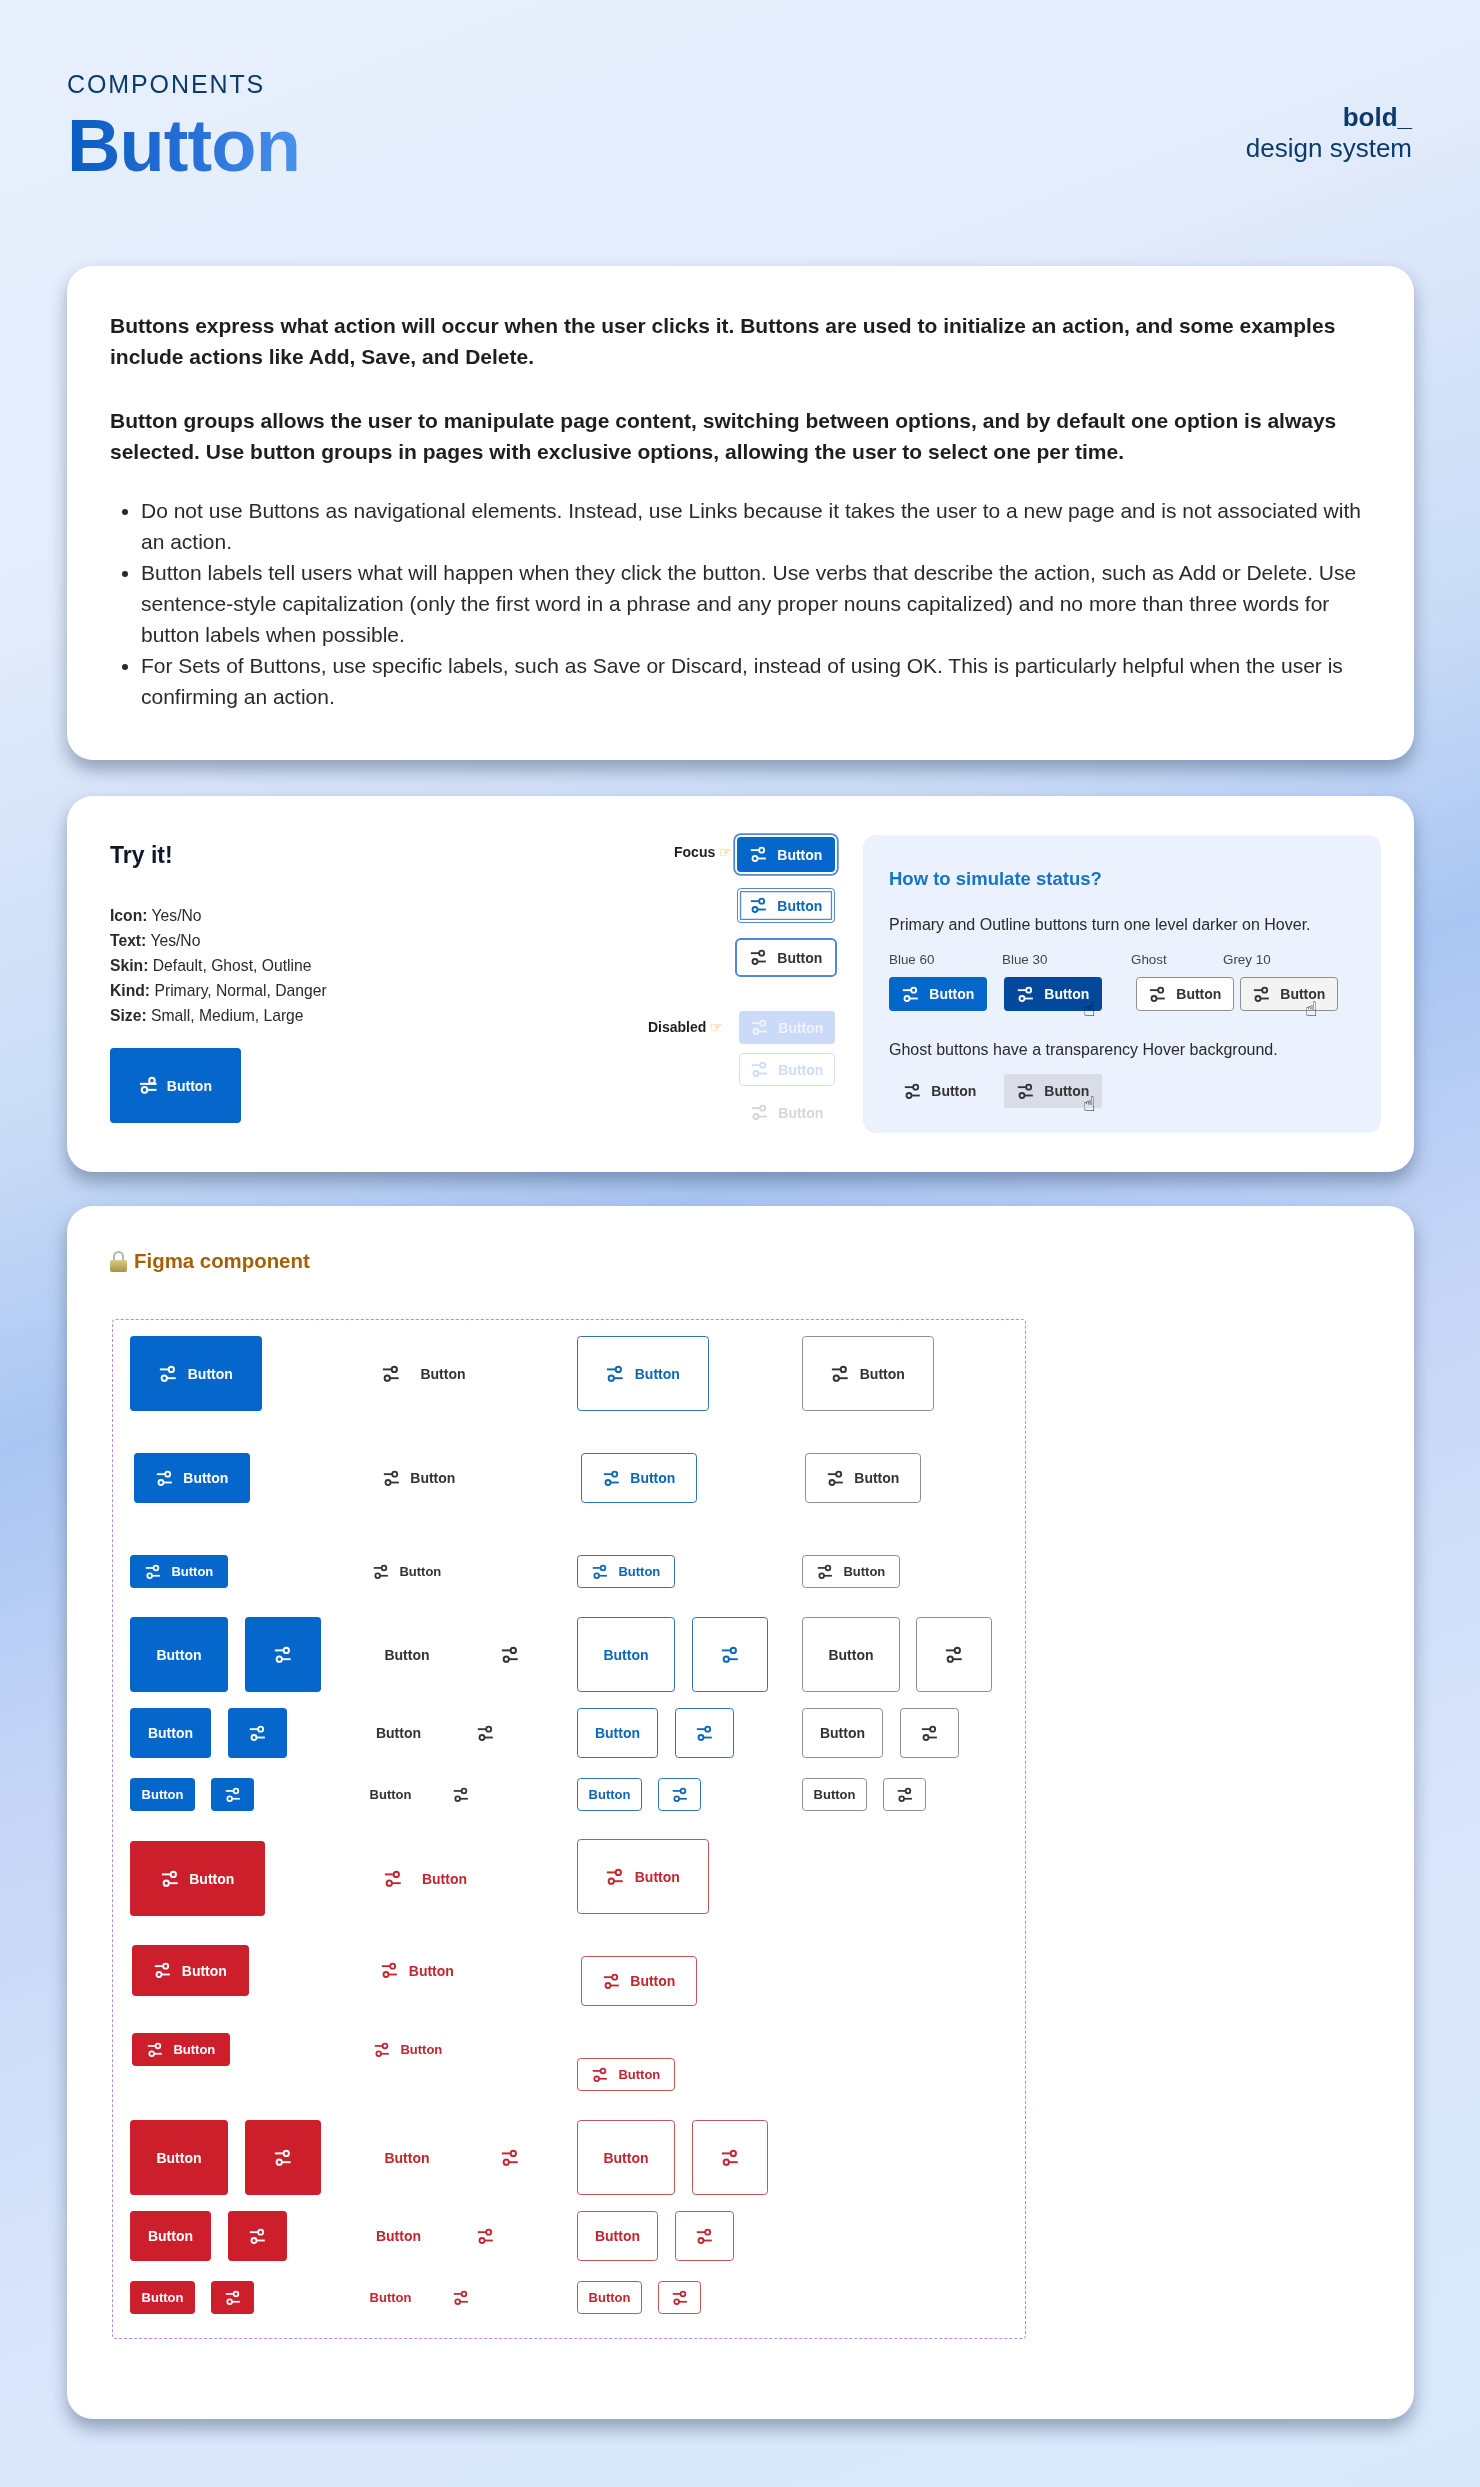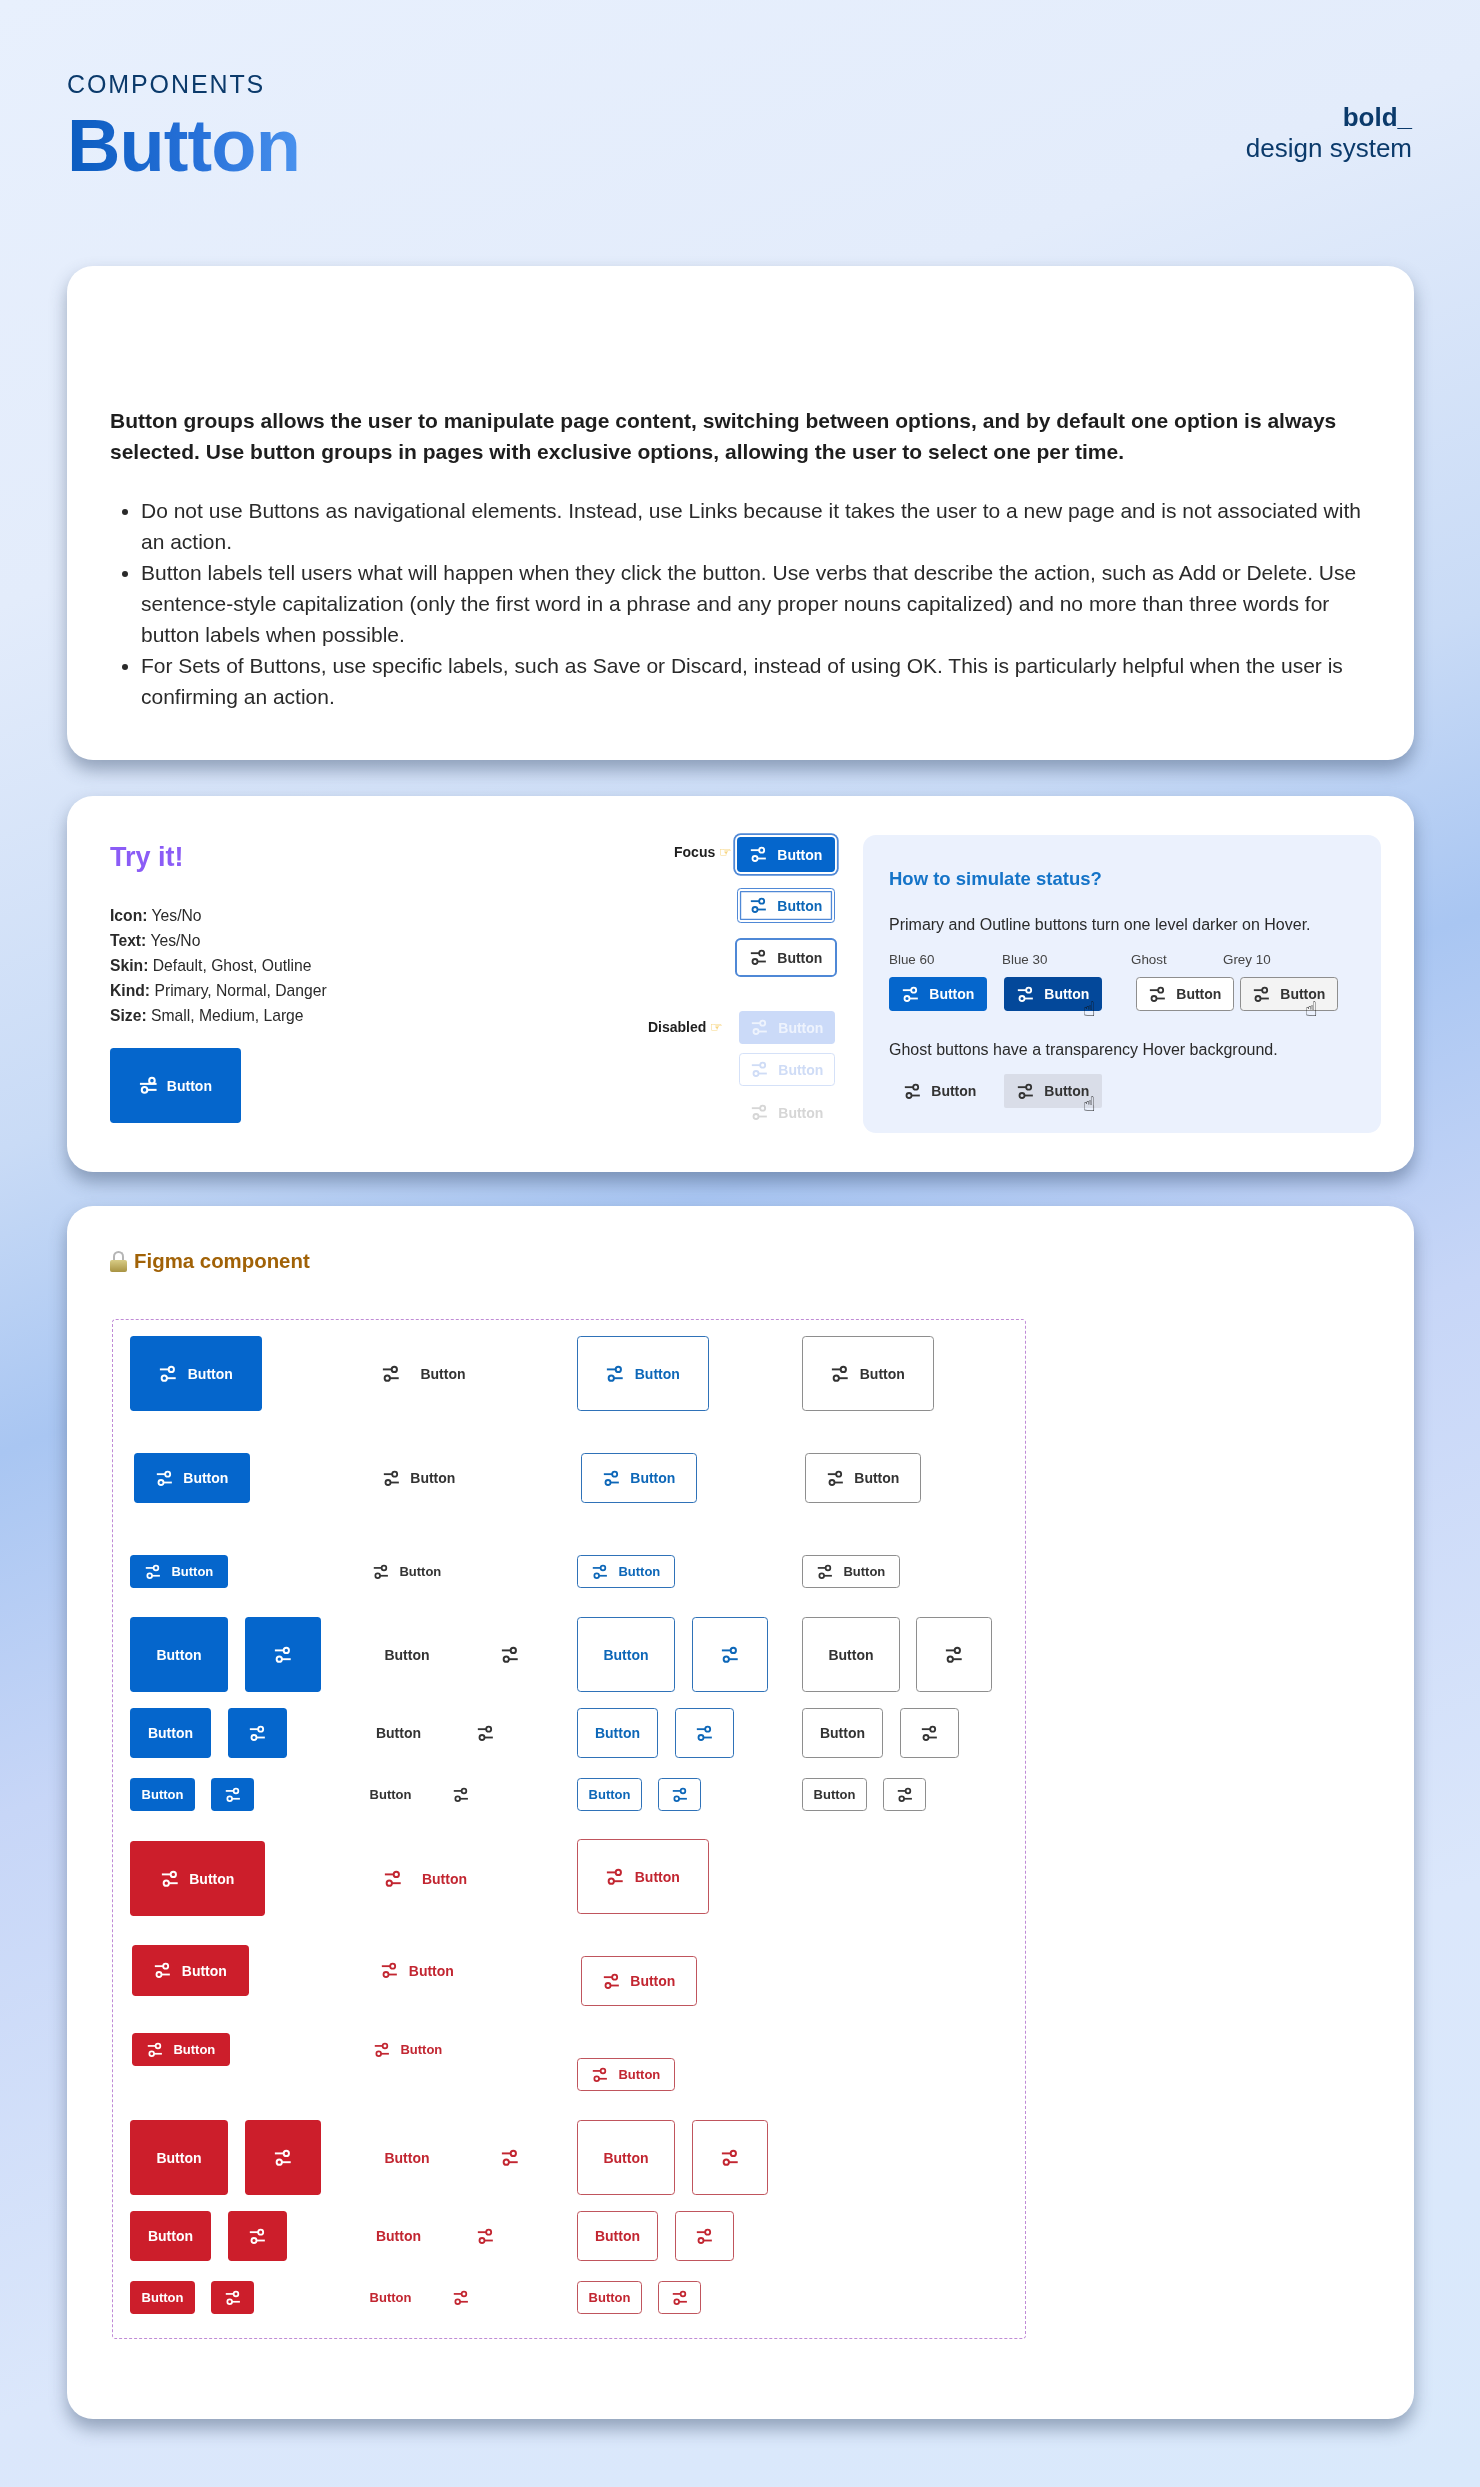--- a/index.html
+++ b/index.html
@@ -23,21 +23,21 @@
   .card { position: absolute; left: 67px; width: 1347px; background: #fff; border-radius: 26px;
           box-shadow: 0 9.3px 16.7px rgba(60,80,110,0.45); }
   .card1 { top: 266px; height: 494px; }
   .card2 { top: 796px; height: 376px; }
   .card3 { top: 1206px; height: 1213px; }
 
   .intro p { position: absolute; left: 43px; width: 1249px; font-size: 21px; font-weight: 700; line-height: 31px; color: #1e1e1e; }
   .intro ul { position: absolute; left: 74px; top: 229px; width: 1240px; font-size: 21px; line-height: 31px; color: #2a2a2a; }
   .intro li { margin-left: 0; padding-left: 0; }
 
-  .tryit-title { left: 43px; top: 46px; font-size: 27px; font-weight: 700; color: #8b5cf6; }
+  .tryit-title { left: 43px; top: 46px; font-size: 23px; font-weight: 700; color: #0f172a; }
   .props { left: 43px; top: 107px; font-size: 15.7px; line-height: 25px; color: #2a2a2a; }
   .props b { font-weight: 700; }
 
   .btn { position: absolute; display: flex; align-items: center; justify-content: center; gap: 11px;
          font-weight: 700; border-radius: 3.7px; white-space: nowrap; }
   .btn svg { flex: 0 0 auto; }
   .primary { background: #0566cc; color: #fff; }
   .primary-dark { background: #03489a; color: #fff; }
   .danger { background: #cc1e2b; color: #fff; }
   .ghost { background: transparent; color: #333; }
@@ -67,20 +67,21 @@
 <body>
 
 <div class="abs eyebrow">COMPONENTS</div>
 <div class="abs title">Button</div>
 <div class="abs brand">
   <div class="b1">bold_</div>
   <div class="b2">design system</div>
 </div>
 
 <div class="card card1 intro">
+  <p style="top:44px">Buttons express what action will occur when the user clicks it. Buttons are used to initialize an action, and some examples include actions like Add, Save, and Delete.</p>
   <p style="top:139px">Button groups allows the user to manipulate page content, switching between options, and by default one option is always selected. Use button groups in pages with exclusive options, allowing the user to select one per time.</p>
   <ul>
     <li>Do not use Buttons as navigational elements. Instead, use Links because it takes the user to a new page and is not associated with an action.</li>
     <li>Button labels tell users what will happen when they click the button. Use verbs that describe the action, such as Add or Delete. Use sentence-style capitalization (only the first word in a phrase and any proper nouns capitalized) and no more than three words for button labels when possible.</li>
     <li>For Sets of Buttons, use specific labels, such as Save or Discard, instead of using OK. This is particularly helpful when the user is confirming an action.</li>
   </ul>
 </div>
 
 <div class="card card2">
   <div class="abs tryit-title">Try it!</div>

